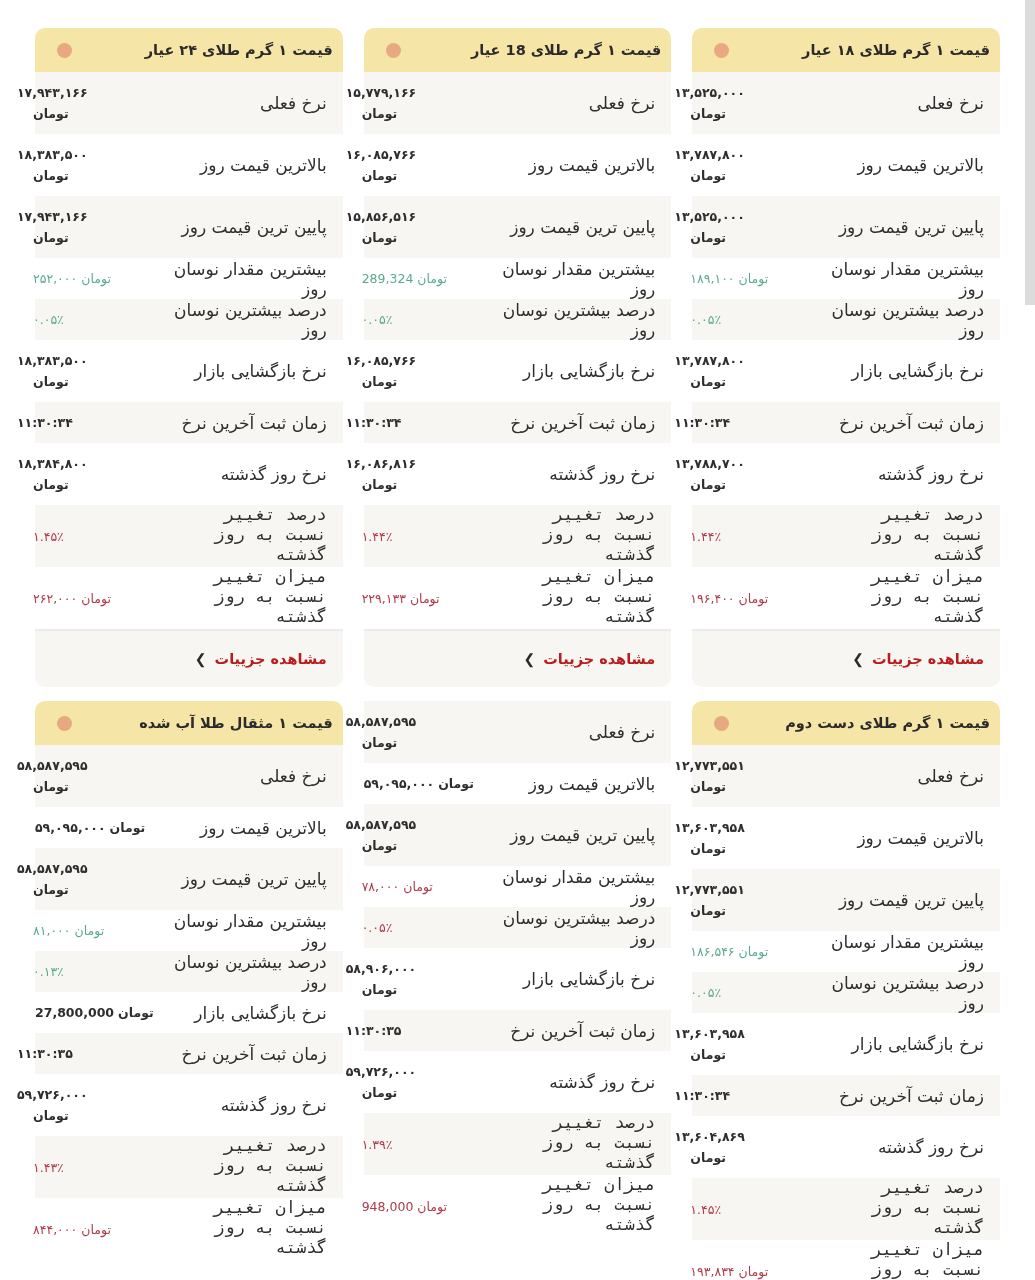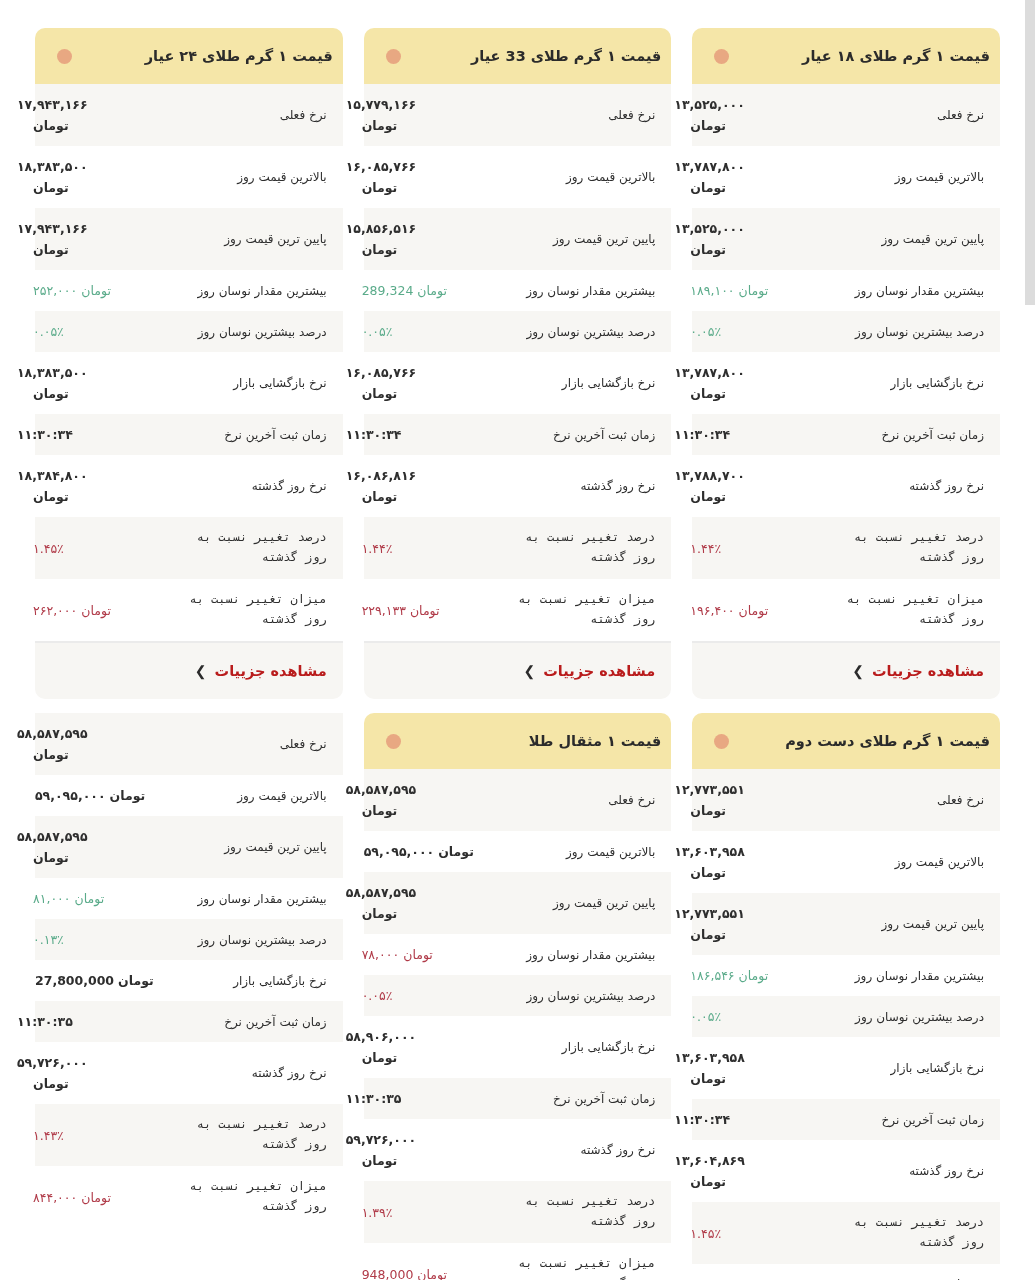--- a/index.html
+++ b/index.html
@@ -14,33 +14,33 @@
     position:absolute; right:0; top:0; width:10px; height:305px; background:#dcdcdc;
   }
   .grid {
     position:absolute; left:35px; top:28px; width:965px;
   }
   .card-row { display:flex; flex-direction:row-reverse; gap:21px; margin-bottom:14px; }
   .card {
     width:308px; direction:rtl; border-radius:10px; overflow:visible;
   }
   .card-header {
-    background:#f5e6a8; height:56px; border-radius:10px 10px 0 0;
+    background:#f5e6a8; height:44px; border-radius:10px 10px 0 0;
     display:flex; align-items:center; justify-content:space-between; padding:0 10px 0 22px;
   }
   .card-title { font-size:14.5px; font-weight:bold; color:#2b2b2b; }
   .dot { width:15px; height:15px; border-radius:50%; background:#e8a882; }
   .row {
     display:flex; align-items:center; justify-content:space-between;
     min-height:41px; padding:0 16px 0 0; box-sizing:border-box;
   }
   .row.tall { min-height:62px; }
   .row:nth-child(odd) { background:#f7f6f3; }
   .row:nth-child(even) { background:#ffffff; }
-  .label { font-size:12px; color:#2e2e2e; width:160px; line-height:20px; }
+  .label { font-size:17px; color:#2e2e2e; width:160px; line-height:20px; }
   .label.wrap { width:150px;font-family:Liberation Mono, monospace; }
   .value {
     direction:ltr; text-align:left; font-size:12.5px; font-weight:bold; color:#2e2e2e;
     width:120px; line-height:21px; margin-left:-18px;
   }
   .value .num { display:block; }
   .value .unit { display:block; padding-left:16px; font-weight:bold; }
   .value.inline { display:flex; flex-direction:row-reverse; justify-content:flex-end; gap:4px; padding-left:18px; }
   .value.green { color:#5aab8a; font-weight:normal; }
   .value.red { color:#b03a48; font-weight:normal; }
@@ -128,21 +128,21 @@
         </div>
       </div>
       <div class="footer">
         <span class="footer-label">مشاهده جزییات</span>
         <span class="chev">❯</span>
       </div>
     </div>
 
     <div class="card">
       <div class="card-header">
-        <span class="card-title">قیمت ۱ گرم طلای 33 عیار</span>
+        <span class="card-title">قیمت ۱ گرم طلای 18 عیار</span>
         <span class="dot"></span>
       </div>
       <div class="rows">
         <div class="row tall">
           <span class="label">نرخ فعلی</span>
           <span class="value">
               <span class="num">۱۵,۷۷۹,۱۶۶</span>
               <span class="unit">تومان</span>
             </span>
         </div>
@@ -348,90 +348,90 @@
           <span class="label wrap">میزان تغییر نسبت به روز گذشته</span>
           <span class="value inline red">
               <span>تومان</span>
               <span>۱۹۳,۸۳۴</span>
             </span>
         </div>
       </div>
     </div>
 
     <div class="card">
+      <div class="rows">
+        <div class="row tall">
+          <span class="label">نرخ فعلی</span>
+          <span class="value">
+              <span class="num">۵۸,۵۸۷,۵۹۵</span>
+              <span class="unit">تومان</span>
+            </span>
+        </div>
+        <div class="row">
+          <span class="label">بالاترین قیمت روز</span>
+          <span class="value inline">
+              <span>تومان</span>
+              <span>۵۹,۰۹۵,۰۰۰</span>
+            </span>
+        </div>
+        <div class="row tall">
+          <span class="label">پایین ترین قیمت روز</span>
+          <span class="value">
+              <span class="num">۵۸,۵۸۷,۵۹۵</span>
+              <span class="unit">تومان</span>
+            </span>
+        </div>
+        <div class="row">
+          <span class="label">بیشترین مقدار نوسان روز</span>
+          <span class="value inline red">
+              <span>تومان</span>
+              <span>۷۸,۰۰۰</span>
+            </span>
+        </div>
+        <div class="row">
+          <span class="label">درصد بیشترین نوسان روز</span>
+          <span class="value red">۰.۰۵٪</span>
+        </div>
+        <div class="row tall">
+          <span class="label">نرخ بازگشایی بازار</span>
+          <span class="value">
+              <span class="num">۵۸,۹۰۶,۰۰۰</span>
+              <span class="unit">تومان</span>
+            </span>
+        </div>
+        <div class="row">
+          <span class="label">زمان ثبت آخرین نرخ</span>
+          <span class="value">۱۱:۳۰:۳۵</span>
+        </div>
+        <div class="row tall">
+          <span class="label">نرخ روز گذشته</span>
+          <span class="value">
+              <span class="num">۵۹,۷۲۶,۰۰۰</span>
+              <span class="unit">تومان</span>
+            </span>
+        </div>
+        <div class="row tall">
+          <span class="label wrap">درصد تغییر نسبت به روز گذشته</span>
+          <span class="value red">۱.۳۹٪</span>
+        </div>
+        <div class="row tall">
+          <span class="label wrap">میزان تغییر نسبت به روز گذشته</span>
+          <span class="value inline red">
+              <span>تومان</span>
+              <span>948,000</span>
+            </span>
+        </div>
+      </div>
+    </div>
+
+    <div class="card">
       <div class="card-header">
-        <span class="card-title">قیمت ۱ مثقال طلا</span>
+        <span class="card-title">قیمت ۱ مثقال طلا آب شده</span>
         <span class="dot"></span>
       </div>
-      <div class="rows">
-        <div class="row tall">
-          <span class="label">نرخ فعلی</span>
-          <span class="value">
-              <span class="num">۵۸,۵۸۷,۵۹۵</span>
-              <span class="unit">تومان</span>
-            </span>
-        </div>
-        <div class="row">
-          <span class="label">بالاترین قیمت روز</span>
-          <span class="value inline">
-              <span>تومان</span>
-              <span>۵۹,۰۹۵,۰۰۰</span>
-            </span>
-        </div>
-        <div class="row tall">
-          <span class="label">پایین ترین قیمت روز</span>
-          <span class="value">
-              <span class="num">۵۸,۵۸۷,۵۹۵</span>
-              <span class="unit">تومان</span>
-            </span>
-        </div>
-        <div class="row">
-          <span class="label">بیشترین مقدار نوسان روز</span>
-          <span class="value inline red">
-              <span>تومان</span>
-              <span>۷۸,۰۰۰</span>
-            </span>
-        </div>
-        <div class="row">
-          <span class="label">درصد بیشترین نوسان روز</span>
-          <span class="value red">۰.۰۵٪</span>
-        </div>
-        <div class="row tall">
-          <span class="label">نرخ بازگشایی بازار</span>
-          <span class="value">
-              <span class="num">۵۸,۹۰۶,۰۰۰</span>
-              <span class="unit">تومان</span>
-            </span>
-        </div>
-        <div class="row">
-          <span class="label">زمان ثبت آخرین نرخ</span>
-          <span class="value">۱۱:۳۰:۳۵</span>
-        </div>
-        <div class="row tall">
-          <span class="label">نرخ روز گذشته</span>
-          <span class="value">
-              <span class="num">۵۹,۷۲۶,۰۰۰</span>
-              <span class="unit">تومان</span>
-            </span>
-        </div>
-        <div class="row tall">
-          <span class="label wrap">درصد تغییر نسبت به روز گذشته</span>
-          <span class="value red">۱.۳۹٪</span>
-        </div>
-        <div class="row tall">
-          <span class="label wrap">میزان تغییر نسبت به روز گذشته</span>
-          <span class="value inline red">
-              <span>تومان</span>
-              <span>948,000</span>
-            </span>
-        </div>
-      </div>
-    </div>
-
-    <div class="card">
       <div class="rows">
         <div class="row tall">
           <span class="label">نرخ فعلی</span>
           <span class="value">
               <span class="num">۵۸,۵۸۷,۵۹۵</span>
               <span class="unit">تومان</span>
             </span>
         </div>
         <div class="row">
           <span class="label">بالاترین قیمت روز</span>

